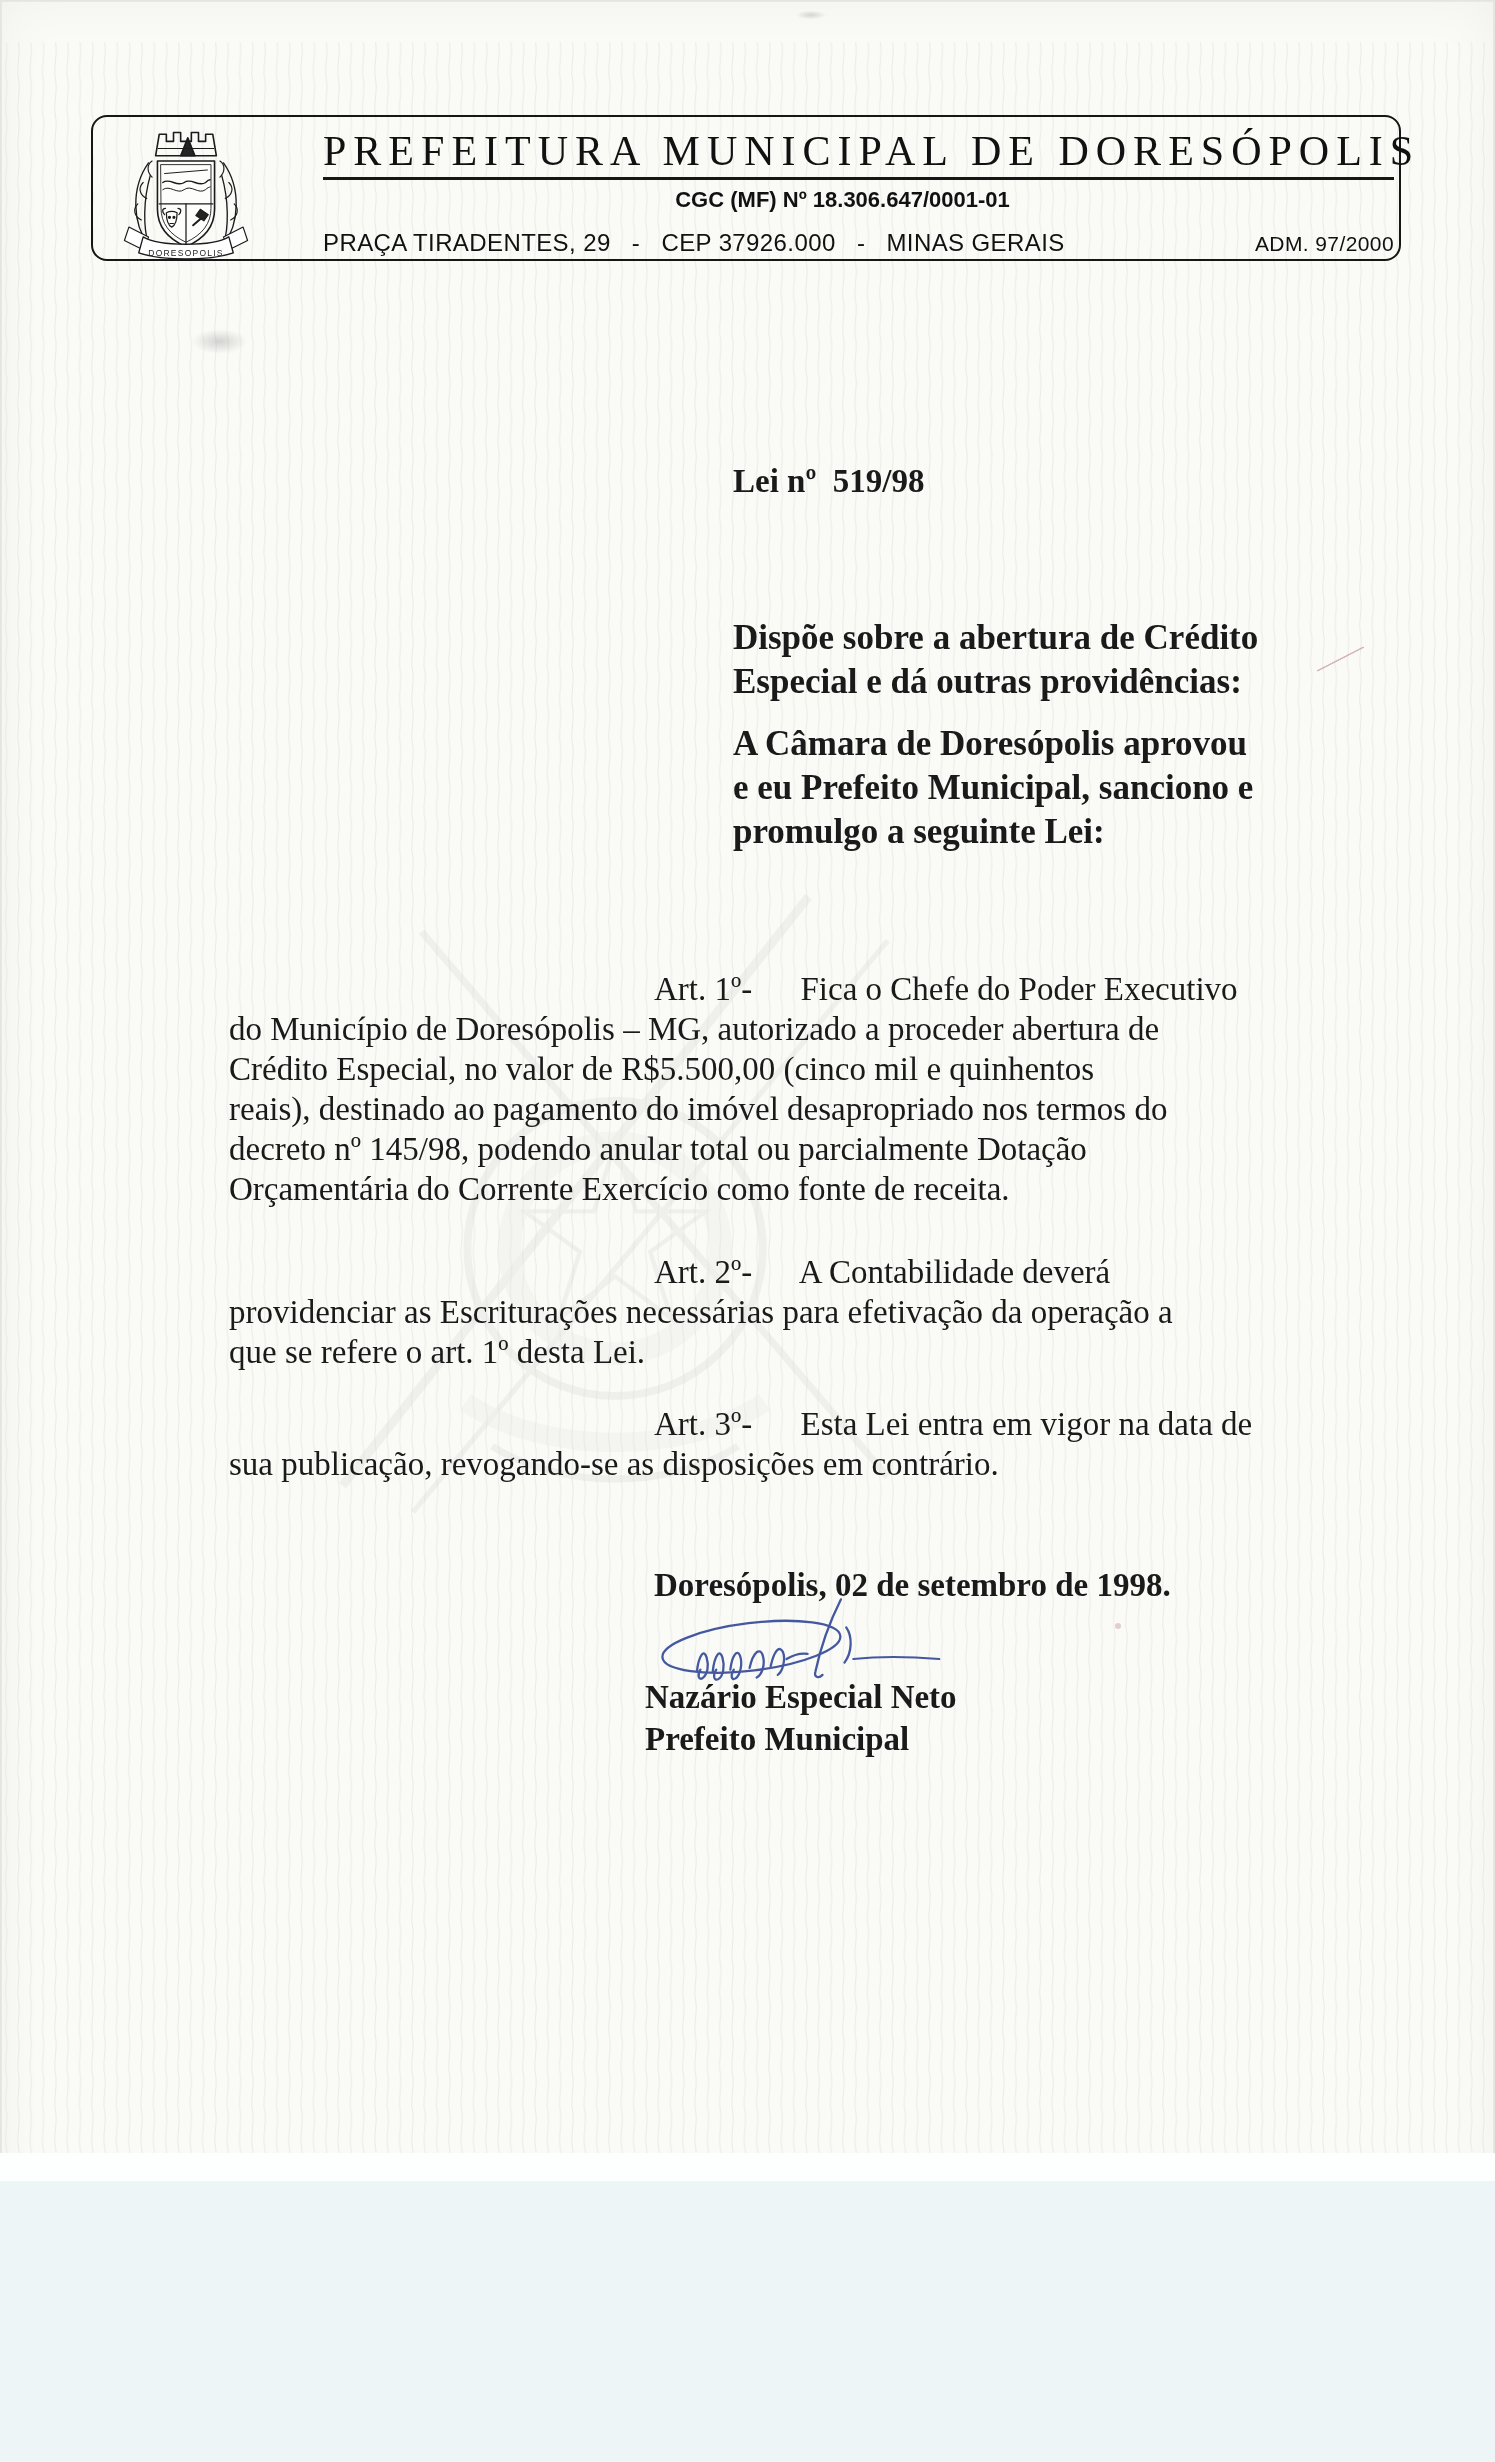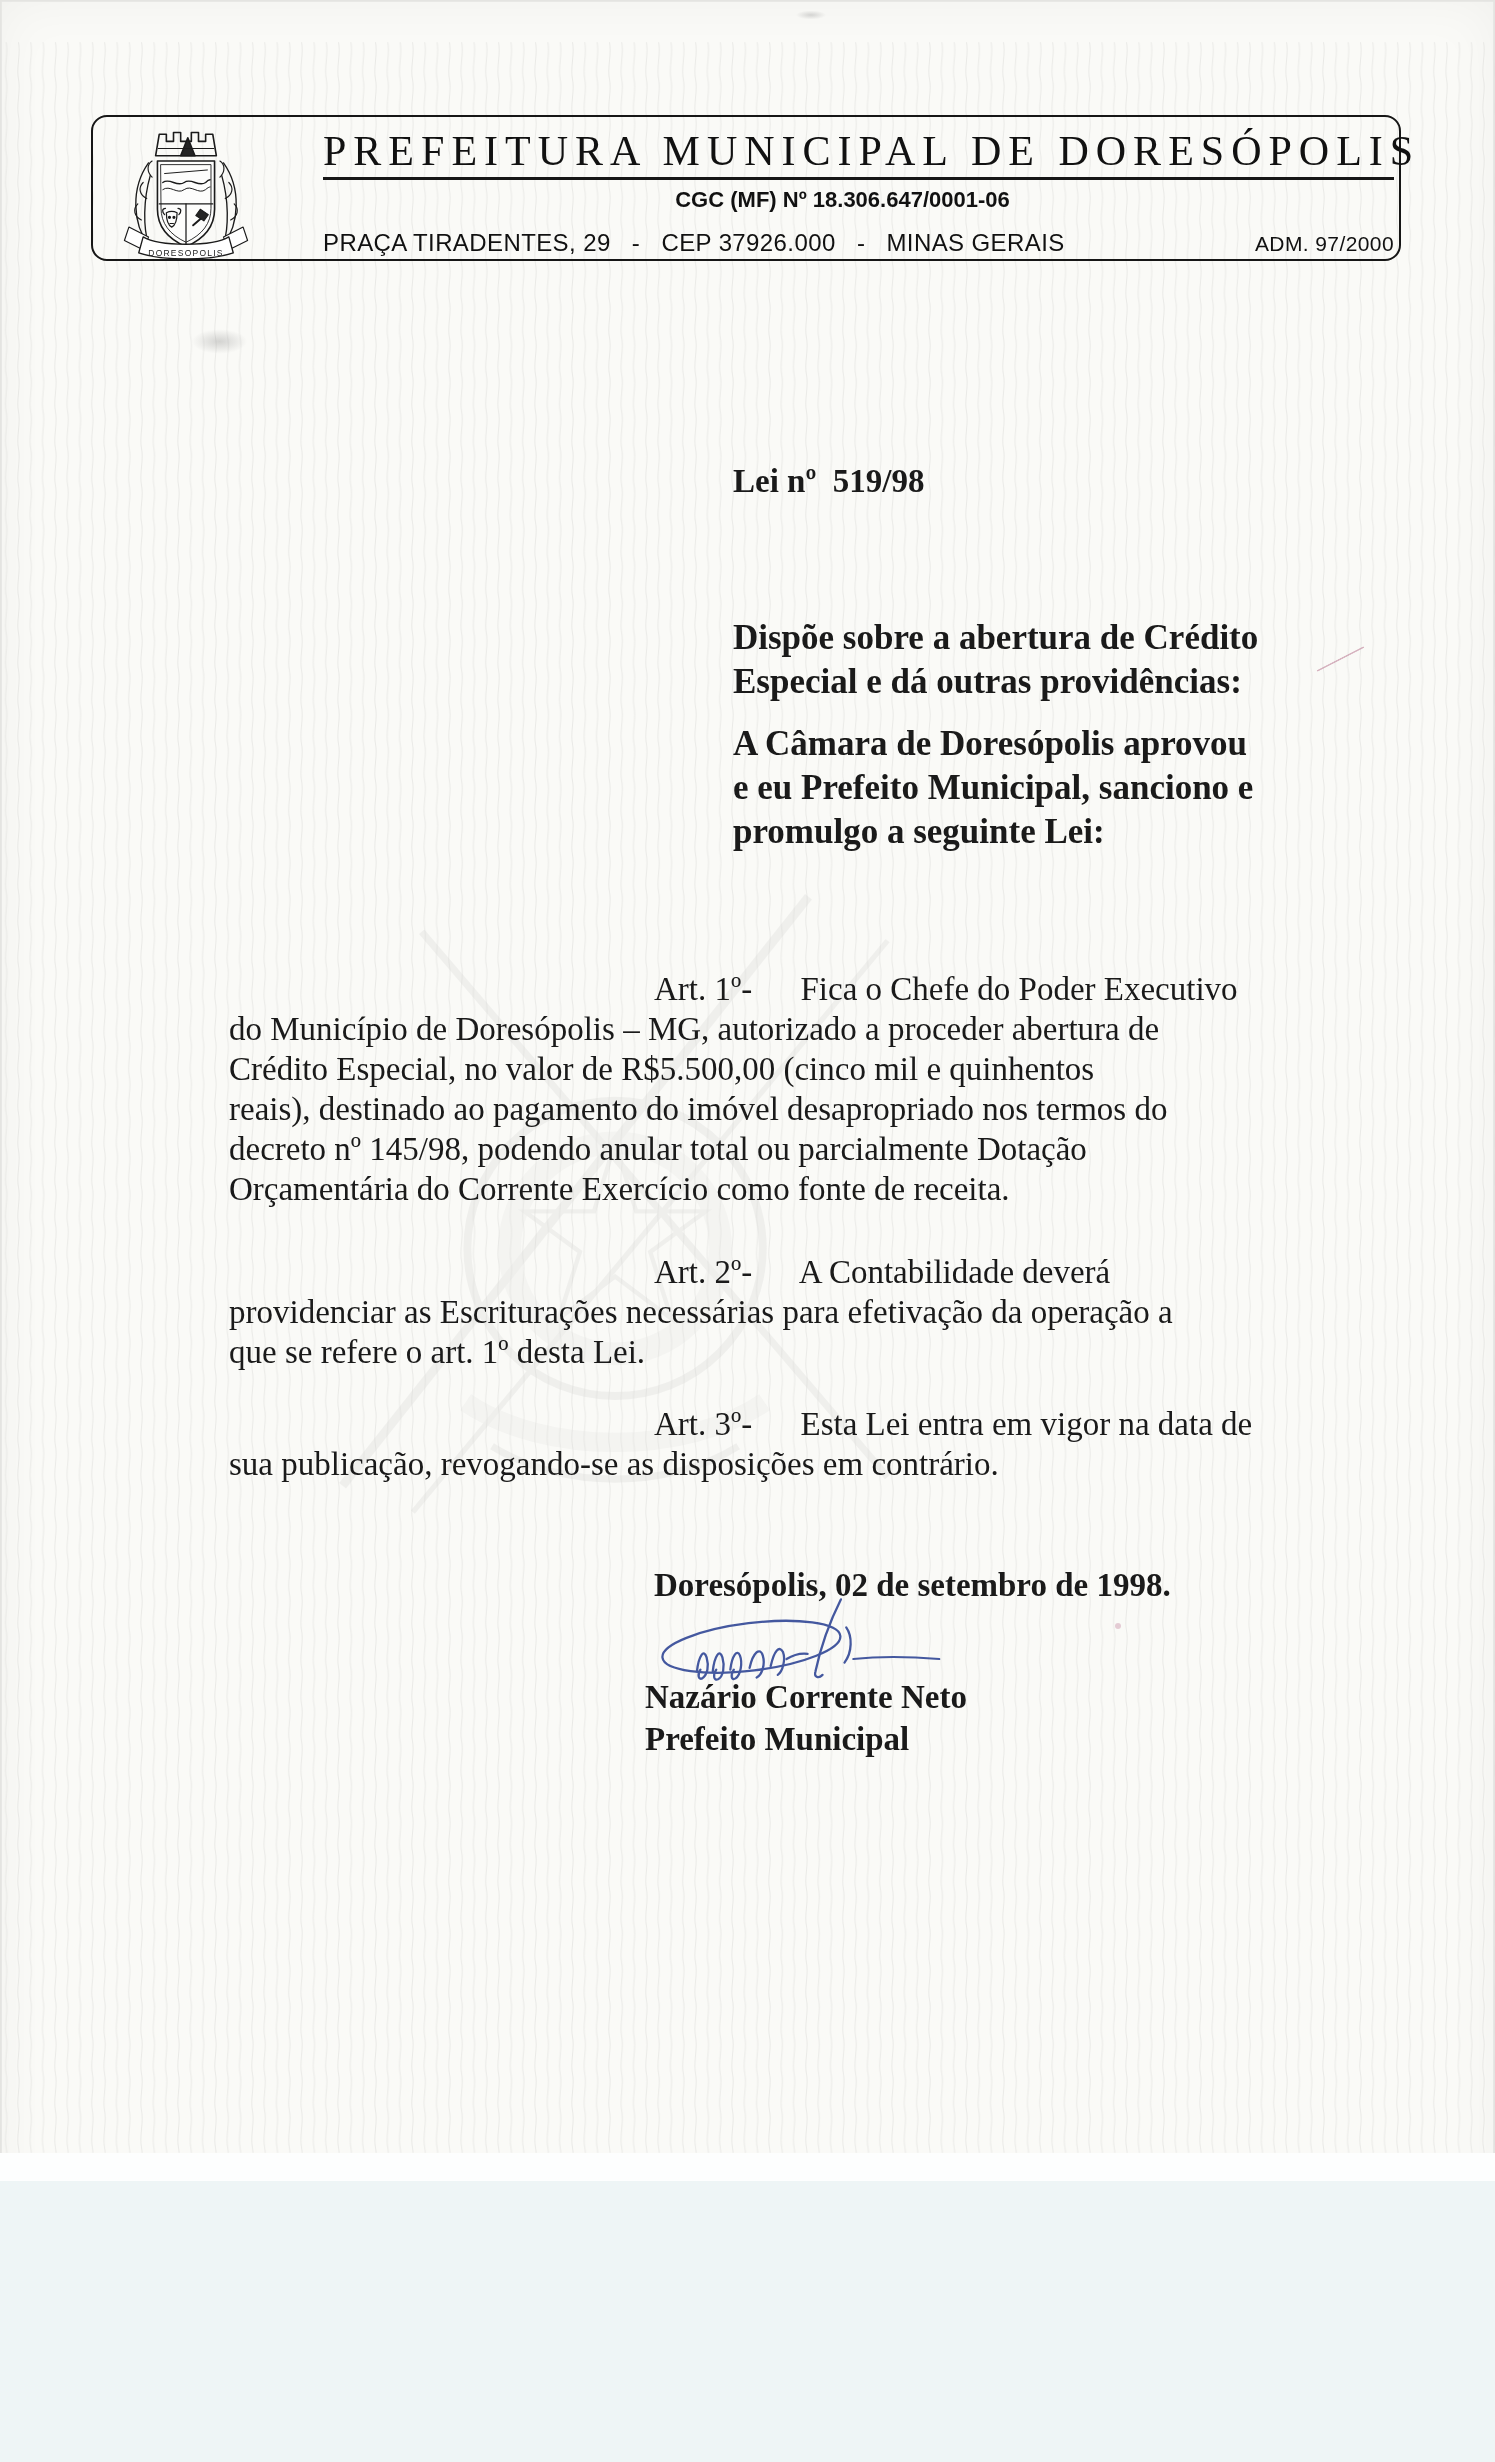--- a/index.html
+++ b/index.html
@@ -120,21 +120,21 @@
         <path d="M38 112 C30 108 28 100 34 94 M44 88 C36 84 34 76 40 70 M50 64 C44 58 44 50 50 46" stroke-width="1.3"></path>
         <path d="M130 140 C148 116 150 76 130 48 M130 140 C136 120 136 90 128 62" stroke-width="1.5"></path>
         <path d="M138 112 C146 108 148 100 142 94 M132 88 C140 84 142 76 136 70 M126 64 C132 58 132 50 126 46" stroke-width="1.3"></path>
         <path d="M24 120 L46 131 L41 146 L19 135 Z" fill="#fff" stroke-width="1.3"></path>
         <path d="M152 120 L130 131 L135 146 L157 135 Z" fill="#fff" stroke-width="1.3"></path>
         <path d="M40 131 C58 142 118 142 136 131 L141 149 C114 158 62 158 35 149 Z" fill="#fff" stroke-width="1.5"></path>
       </g>
       <text x="88" y="152" font-size="9.5" letter-spacing="1.4" text-anchor="middle" fill="#1b1b1b" font-family="Liberation Sans, sans-serif">DORESOPOLIS</text>
     </svg>
     <div class="lh-title">PREFEITURA MUNICIPAL DE DORESÓPOLIS</div>
-    <div class="lh-cgc">CGC (MF) Nº 18.306.647/0001-06</div>
+    <div class="lh-cgc">CGC (MF) Nº 18.306.647/0001-01</div>
     <div class="lh-bottom">
       <span class="lh-address">PRAÇA TIRADENTES, 29   -   CEP 37926.000   -   MINAS GERAIS</span>
       <span class="lh-adm">ADM. 97/2000</span>
     </div>
   </div>
 
   <div class="txt law-number">Lei nº  519/98</div>
 
   <div class="txt law-summary">Dispõe sobre a abertura de Crédito
 Especial e dá outras providências:</div>
@@ -167,20 +167,20 @@
       <path d="M96 86 C98 70 104 62 107 70 C110 78 108 92 102 96 C97 99 96 92 100 86"></path>
       <path d="M118 84 C122 66 130 60 133 70 C136 80 132 92 126 95"></path>
       <path d="M142 82 C146 64 152 58 156 66 C159 74 156 88 150 92"></path>
       <path d="M160 74 C168 69 176 67 184 68"></path>
       <path d="M222 6 C210 30 200 55 193 88 C191 94 196 97 201 92"></path>
       <path d="M228 38 C235 48 235 66 226 78"></path>
       <path d="M236 74 C262 71 300 71 334 74" stroke-width="2.2"></path>
     </g>
   </svg>
 
-  <div class="txt sig-name">Nazário Corrente Neto</div>
+  <div class="txt sig-name">Nazário Especial Neto</div>
   <div class="txt sig-role">Prefeito Municipal</div>
 
   <div class="bed-strip"></div>
   <div class="scanner-bed"></div>
 
 </div>
 
 
 </body></html>

